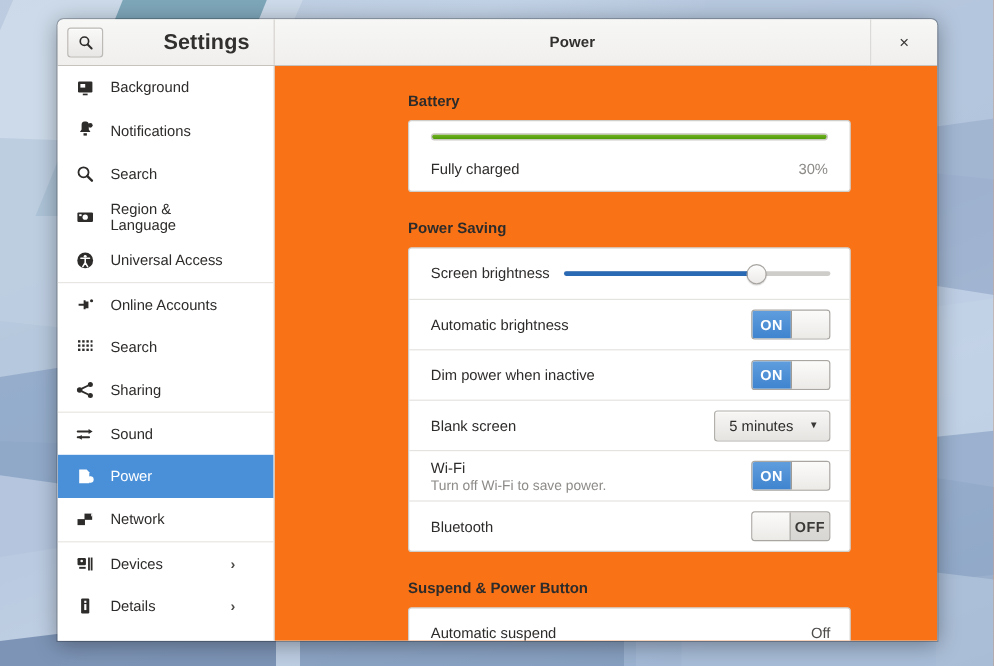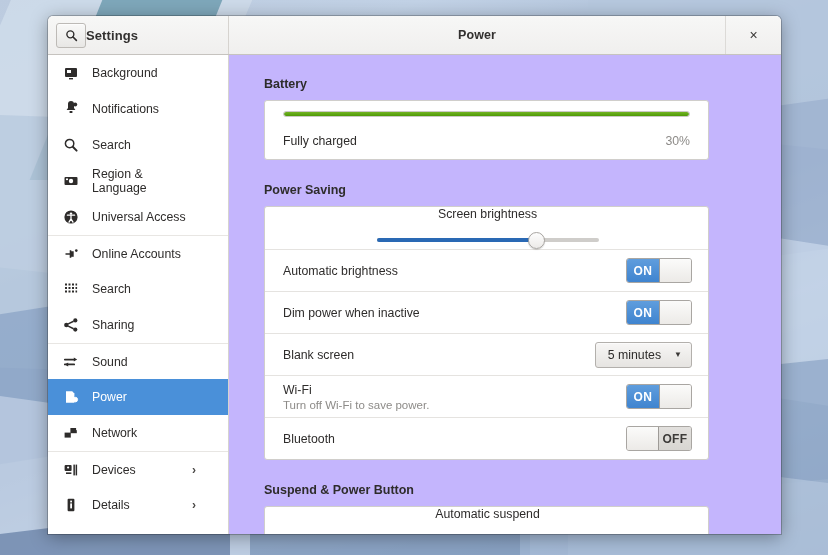--- a/index.html
+++ b/index.html
@@ -90,22 +90,22 @@
     margin-left: 8px;
     border: 1px solid #bdbab6;
     border-radius: 3px;
     background: linear-gradient(180deg,#f9f9f8 0%, #e8e7e5 100%);
     display: flex; align-items: center; justify-content: center;
     cursor: pointer;
     box-shadow: 0 1px 0 rgba(255,255,255,.7) inset;
   }
   .hb-title-left {
     flex: 1;
-    text-align: left;
-    font-size: 13px;
+    text-align: right;
+    font-size: 18px;
     font-weight: bold;
     color: #32302f;
     padding-right: 20px;
     letter-spacing: .1px;
   }
   #hb-right {
     flex: 1;
     display: flex;
     align-items: center;
     position: relative;
@@ -159,22 +159,22 @@
     font-size: 12.3px;
     color: #2e2c2b;
     flex: 1;
   }
   .side-item.selected .side-label { color: #ffffff; }
   .side-chev { font-size: 12px; color: #4b4947; font-weight: bold; margin-right:4px; }
 
   
   #content {
     flex: 1;
-    background: #c4b5fd;
-    padding: 22px 72px 0 35px;
+    background: #f97316;
+    padding: 22px 72px 0 111px;
     overflow: hidden;
     position: relative;
   }
   .section-title {
     font-size: 12.5px;
     font-weight: bold;
     color: #2e2c2b;
     margin-bottom: 9px;
   }
   .card {
@@ -207,21 +207,21 @@
   .bat-pct { font-size: 12.3px; color: #8d8b88; }
 
   
   .row {
     min-height: 42px;
     display: flex;
     align-items: center;
     padding: 0 16px 0 18px;
     border-top: 1px solid #e5e3e0;
   }
-  .row:first-child { border-top: none; flex-direction: column; }
+  .row:first-child { border-top: none; }
   .row-txt { flex: 1; }
   .row-label { font-size: 12.3px; color: #2e2c2b; }
   .row-sub { font-size: 11.5px; color: #8d8b88; margin-top: 2px; }
   .row-right { font-size: 12.3px; color: #4e4c4a; }
 
   
   .slider {
     width: 222px;
     height: 18px;
     position: relative;

